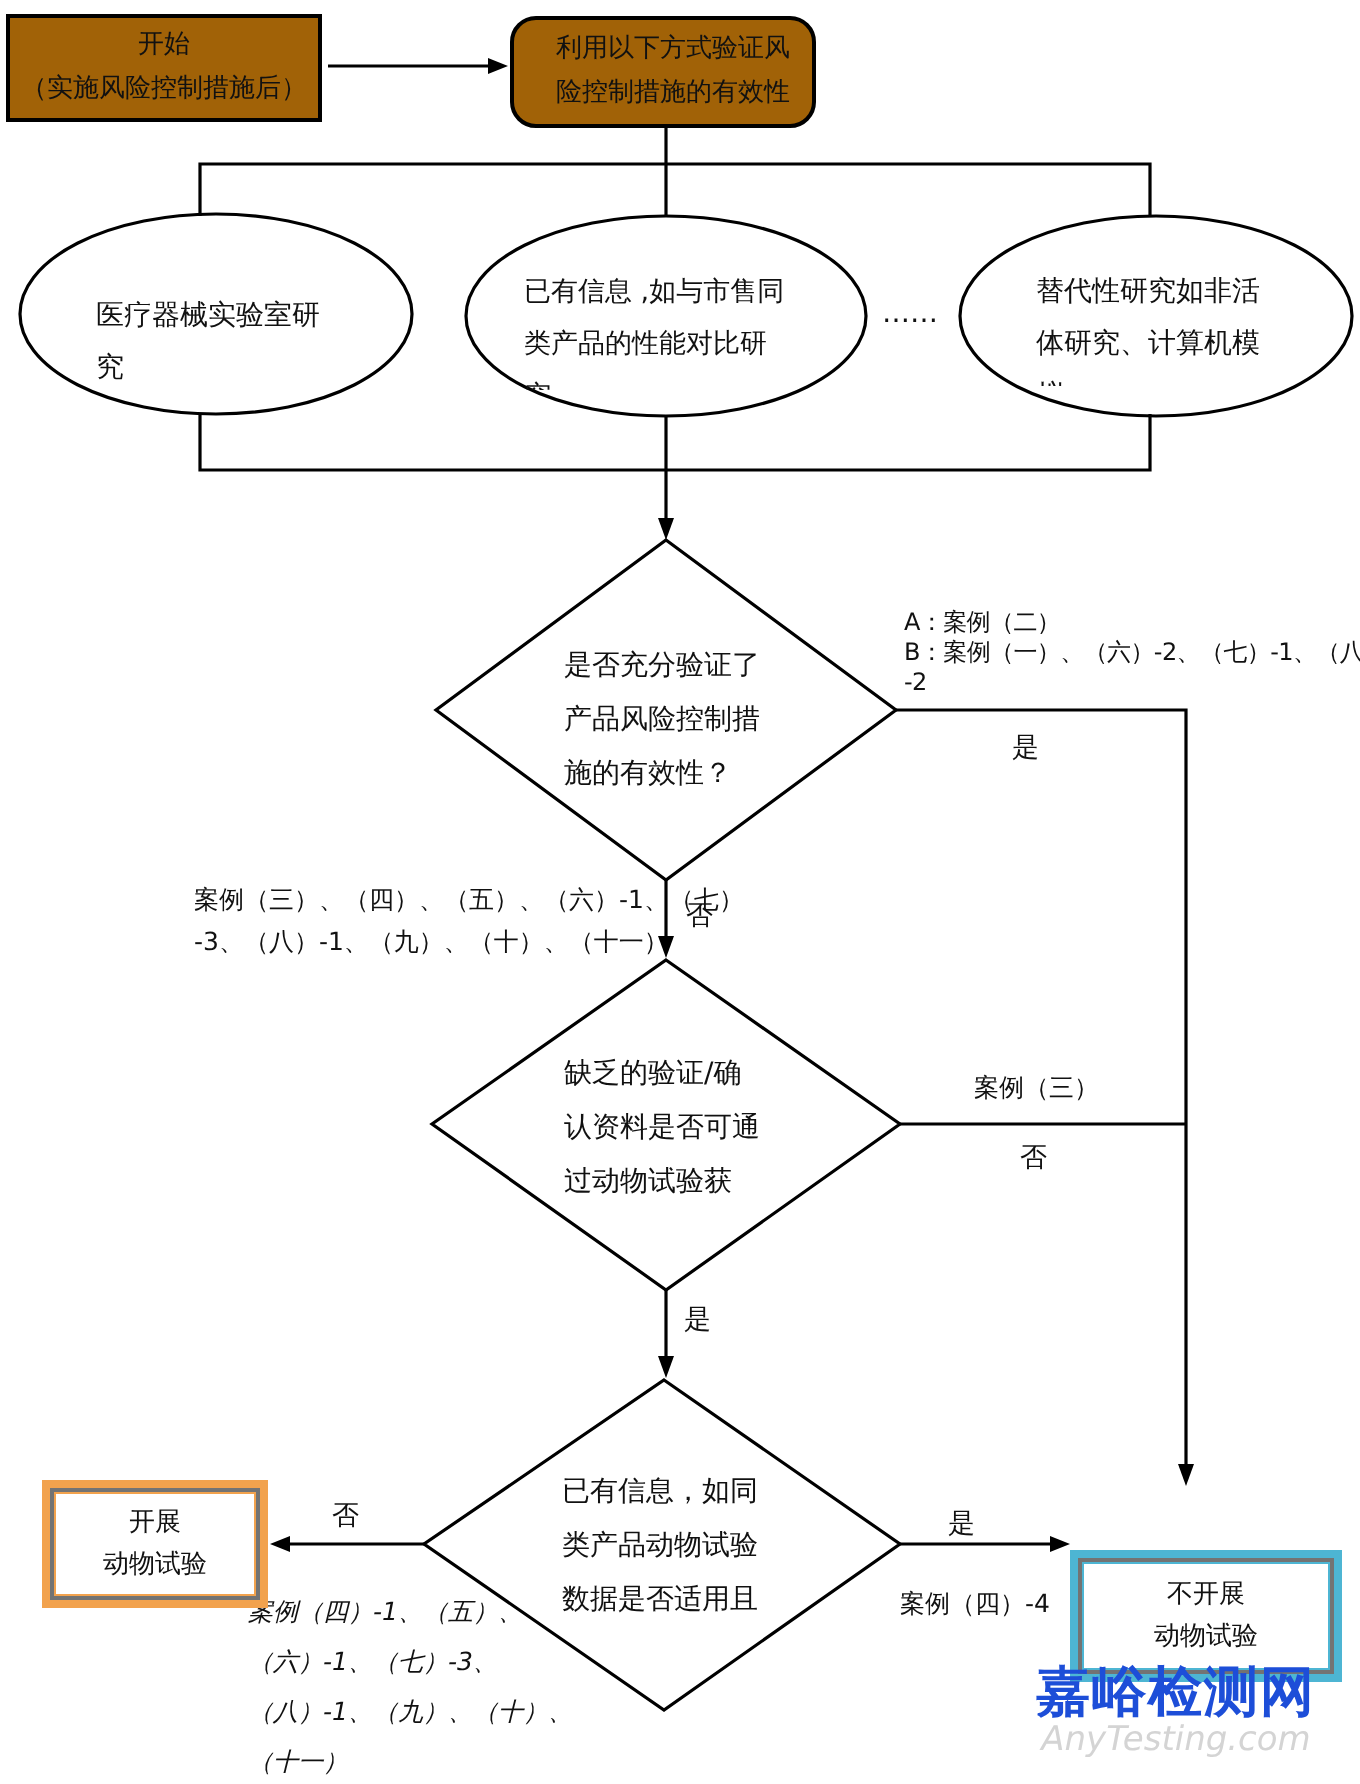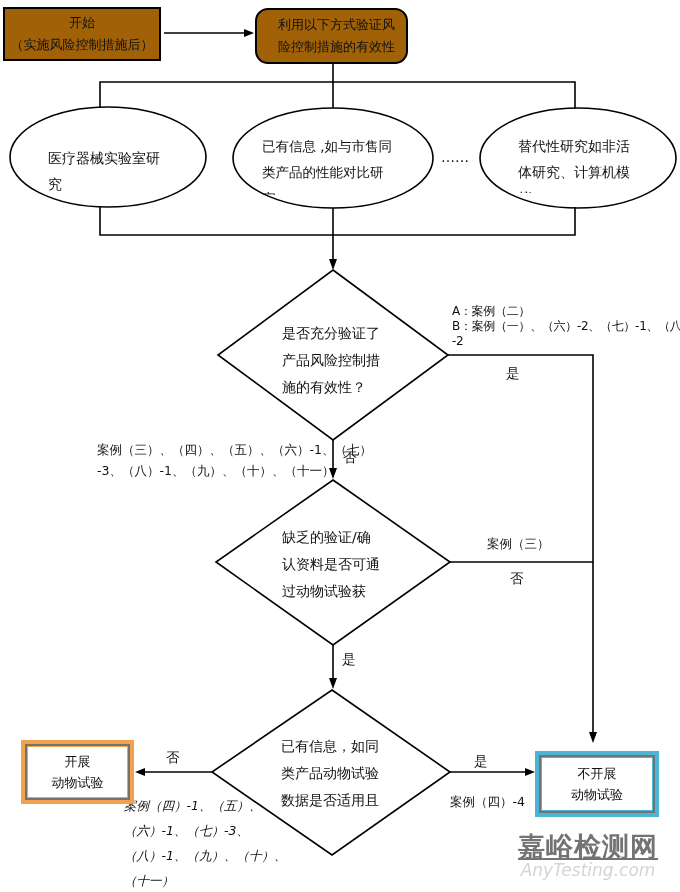--- a/index.html
+++ b/index.html
@@ -19,21 +19,21 @@
   .frame{position:absolute;box-sizing:border-box;background:#737373;}
   .frame .inner{position:absolute;left:2px;top:2px;right:2px;bottom:2px;box-sizing:border-box;
        display:flex;flex-direction:column;align-items:center;justify-content:center;
        font-size:13px;line-height:21px;background:#fff;}
   
   .dtext{font-size:14px;line-height:27px;}
   .etext{font-size:14px;line-height:26px;}
   .lbl{font-size:12.5px;line-height:21px;}
   .yn{font-size:13.5px;}
   #wm{position:absolute;left:506px;top:833px;width:164px;text-align:center;}
-  #wm .cn{font-size:27px;font-weight:bold;color:#737373;letter-spacing:1px;line-height:28px;text-decoration:underline;}
+  #wm .cn{font-size:27px;font-weight:bold;color:#1d4ed8;letter-spacing:1px;line-height:28px;}
   #wm .en{font-size:17px;font-style:italic;color:#d4d4d4;line-height:18px;}
 </style>
 </head>
 <body>
 
 <div id="canvas">
 
   <svg id="wires" viewBox="0 0 680 892" xmlns="http://www.w3.org/2000/svg">
 
     <ellipse cx="108" cy="157" rx="98" ry="50" fill="#fff" stroke="#000" stroke-width="1.6"></ellipse>
@@ -140,21 +140,21 @@
   <div class="txt yn" style="left:474px;top:753px;">是</div>
   <div class="txt lbl" style="left:450px;top:791px;">案例（四）-4</div>
 
   <div class="frame" style="left:21px;top:740px;width:113px;height:64px;border:4px solid #F2A24D;">
     <div class="inner" style="border:1px solid #F2A24D;">
       <div>开展</div>
       <div>动物试验</div>
     </div>
   </div>
 
-  <div class="frame" style="left:535px;top:751px;width:124px;height:66px;border:4px solid #4DB5D3;padding-left:20px;">
+  <div class="frame" style="left:535px;top:775px;width:136px;height:66px;border:4px solid #4DB5D3;padding-left:20px;">
     <div class="inner" style="border:1px solid #4DB5D3;">
       <div>不开展</div>
       <div>动物试验</div>
     </div>
   </div>
 
   <div id="wm">
     <div class="cn">嘉峪检测网</div>
     <div class="en">AnyTesting.com</div>
   </div>

